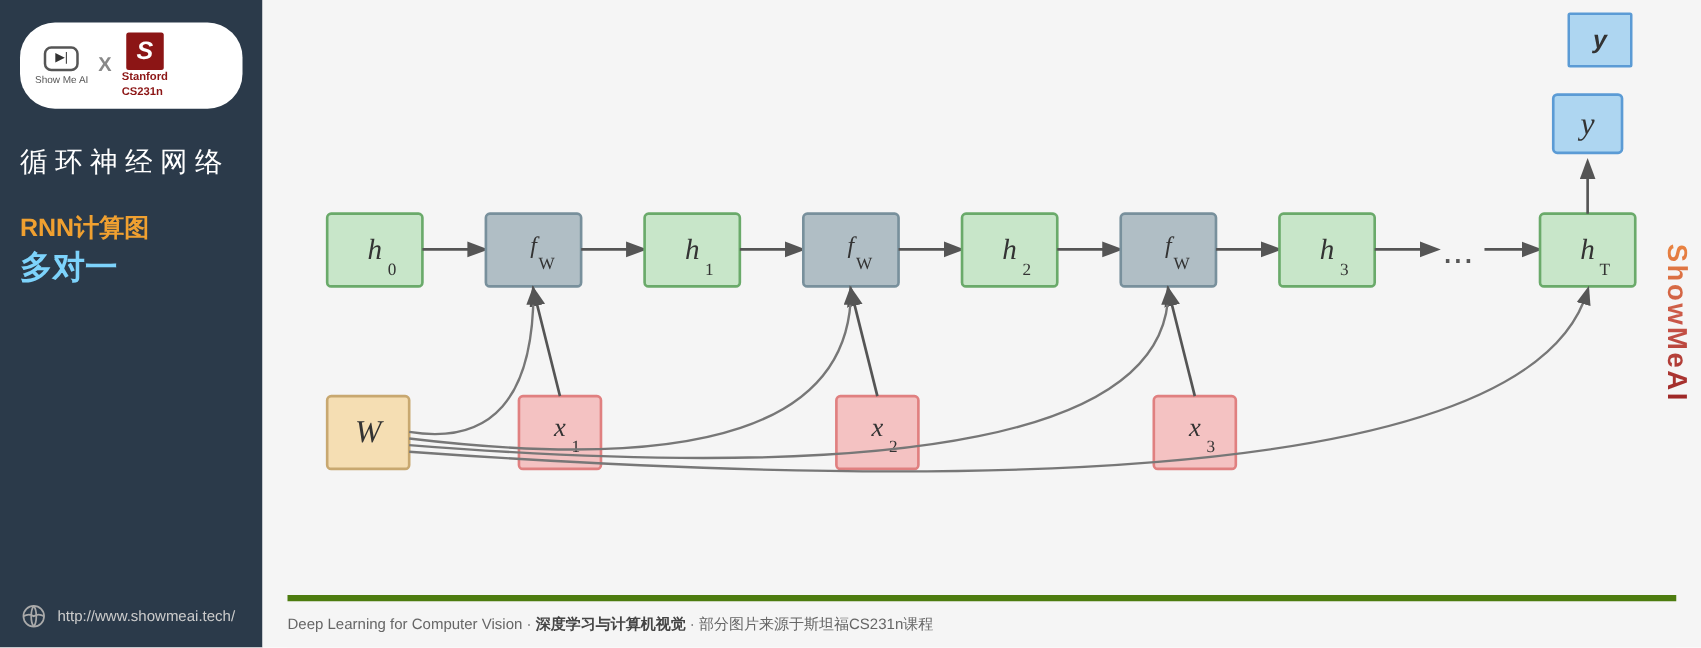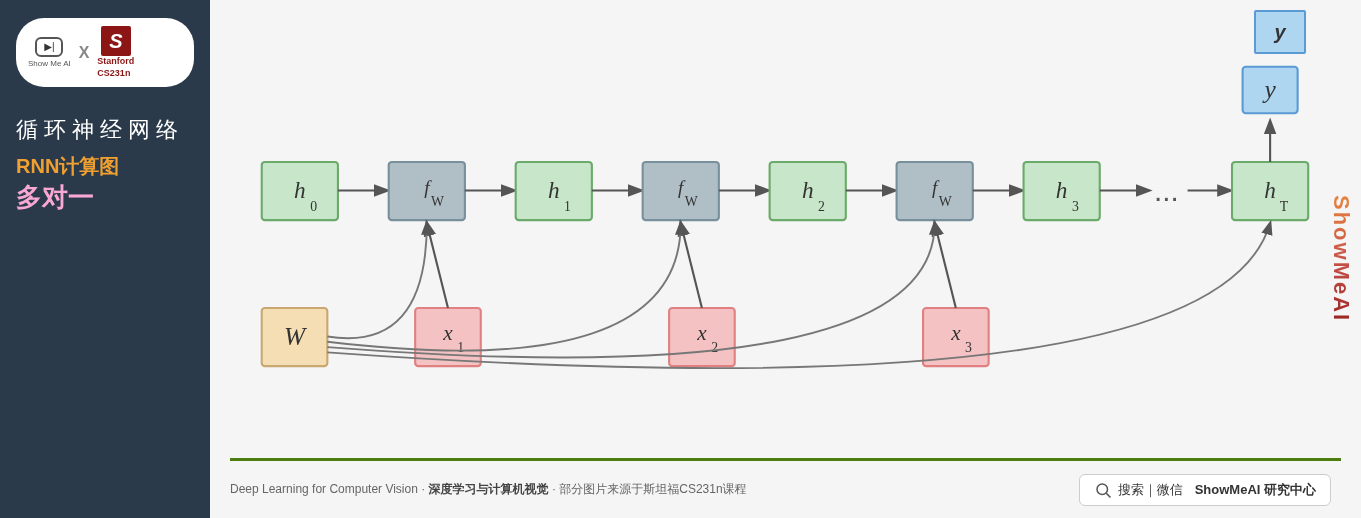--- a/index.html
+++ b/index.html
@@ -85,33 +85,33 @@
       font-size: 9px;
       color: #8c1515;
       font-weight: bold;
       line-height: 1.3;
     }
 
     .title-cn {
       color: white;
       font-size: 22px;
       letter-spacing: 6px;
-      margin-bottom: 8px;
+      margin-bottom: 24px;
       font-weight: 500;
     }
 
     .subtitle1 {
       color: #f0a030;
       font-size: 20px;
       font-weight: bold;
       margin-bottom: 0;
     }
 
     .subtitle2 {
-      color: #f9a8d4;
+      color: #7dd3fc;
       font-size: 26px;
       font-weight: bold;
       margin-bottom: auto;
     }
 
     .website {
       display: flex;
       align-items: center;
       gap: 8px;
       color: #ccc;
@@ -185,25 +185,25 @@
       justify-content: center;
       font-size: 20px;
       font-style: italic;
       font-weight: bold;
       color: #333;
       border-radius: 2px;
     }
 
     
     .bottom-bar {
-      height: 60px;
+      height: 42px;
       display: flex;
       align-items: center;
       justify-content: space-between;
-      border-top: 3px solid #4d7c0f;
+      border-top: 5px solid #4d7c0f;
       padding: 0 10px 0 0;
       background: #f5f5f5;
       margin-top: 6px;
     }
 
     .bottom-text {
       font-size: 12px;
       color: #666;
       flex: 1;
     }
@@ -249,20 +249,27 @@
         <div>Stanford</div>
         <div>CS231n</div>
       </div>
     </div>
   </div>
 
   <div class="title-cn">循环神经网络</div>
   <div class="subtitle1">RNN计算图</div>
   <div class="subtitle2">多对一</div>
 
+  <div class="website">
+    <svg class="globe-icon" viewBox="0 0 24 24" fill="none" stroke="#aaa" stroke-width="1.5">
+      <circle cx="12" cy="12" r="9"></circle>
+      <path d="M12 3 C9 7 9 17 12 21 M12 3 C15 7 15 17 12 21 M3 12 Q8 9 12 12 Q16 9 21 12"></path>
+    </svg>
+    <span>http://www.showmeai.tech/</span>
+  </div>
 </div>
 
 <div class="right-panel">
 
   <div class="watermark">
     <div class="watermark-text">ShowMeAI</div>
   </div>
 
   <div class="y-box">
     <span>y</span>
@@ -359,23 +366,14 @@
       <path d="M92 285 Q666 330 666 168" fill="none" stroke="#777" stroke-width="1.8" marker-end="url(#arrow)"></path>
 
       <path d="M92 290 Q930 350 983 168" fill="none" stroke="#777" stroke-width="1.8" marker-end="url(#arrow)"></path>
     </svg>
   </div>
 
   <div class="bottom-bar">
     <span class="bottom-text">
       Deep Learning for Computer Vision · <strong>深度学习与计算机视觉</strong> · 部分图片来源于斯坦福CS231n课程
     </span>
-    <div class="search-badge">
-      <svg width="18" height="18" viewBox="0 0 24 24" fill="none" stroke="#555" stroke-width="2">
-        <circle cx="11" cy="11" r="7"></circle>
-        <line x1="16.5" y1="16.5" x2="22" y2="22"></line>
-      </svg>
-      <span>搜索｜微信</span>
-      <span class="sep"> </span>
-      <strong>ShowMeAI 研究中心</strong>
-    </div>
   </div>
 </div>
 
 </body></html>

